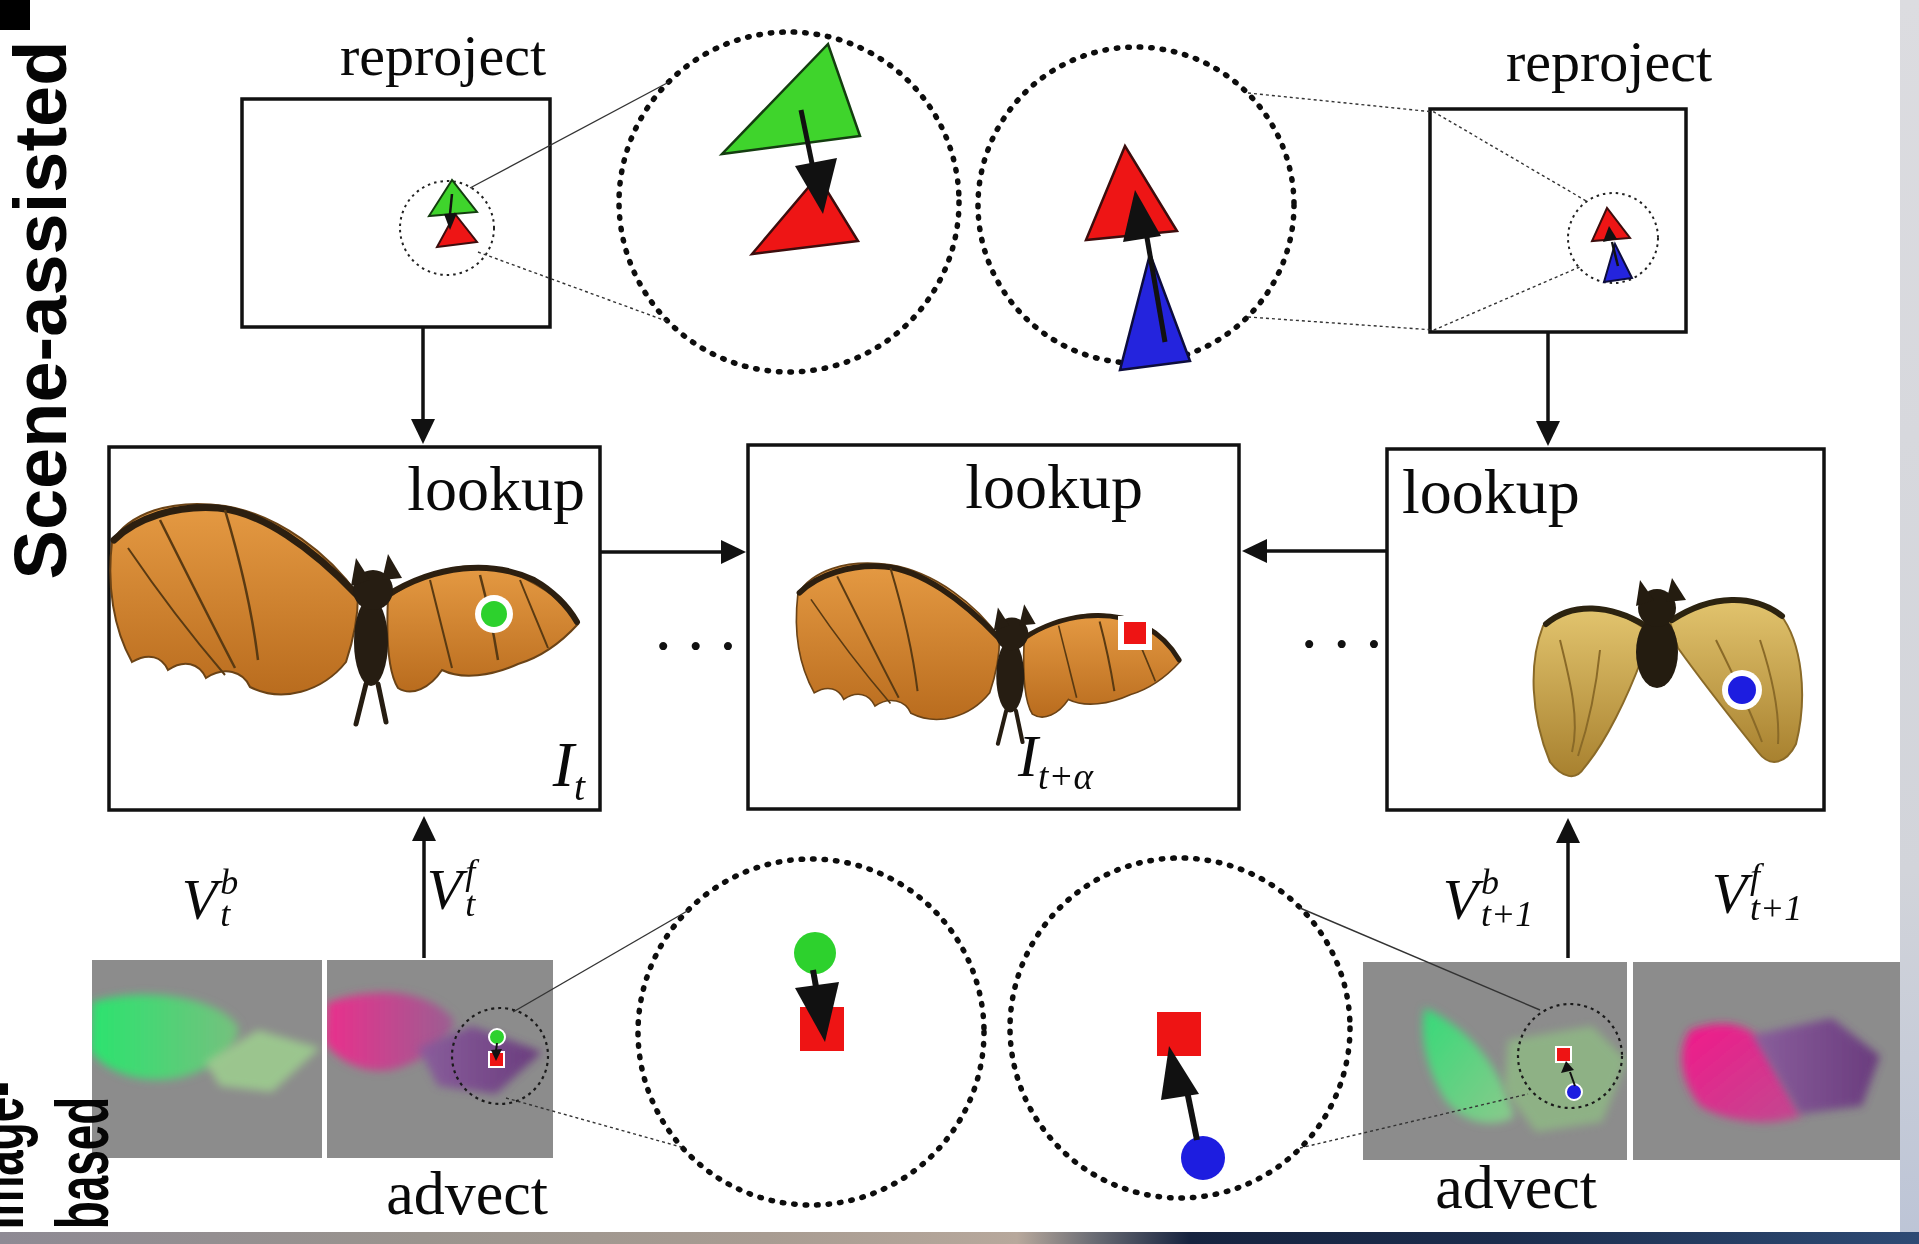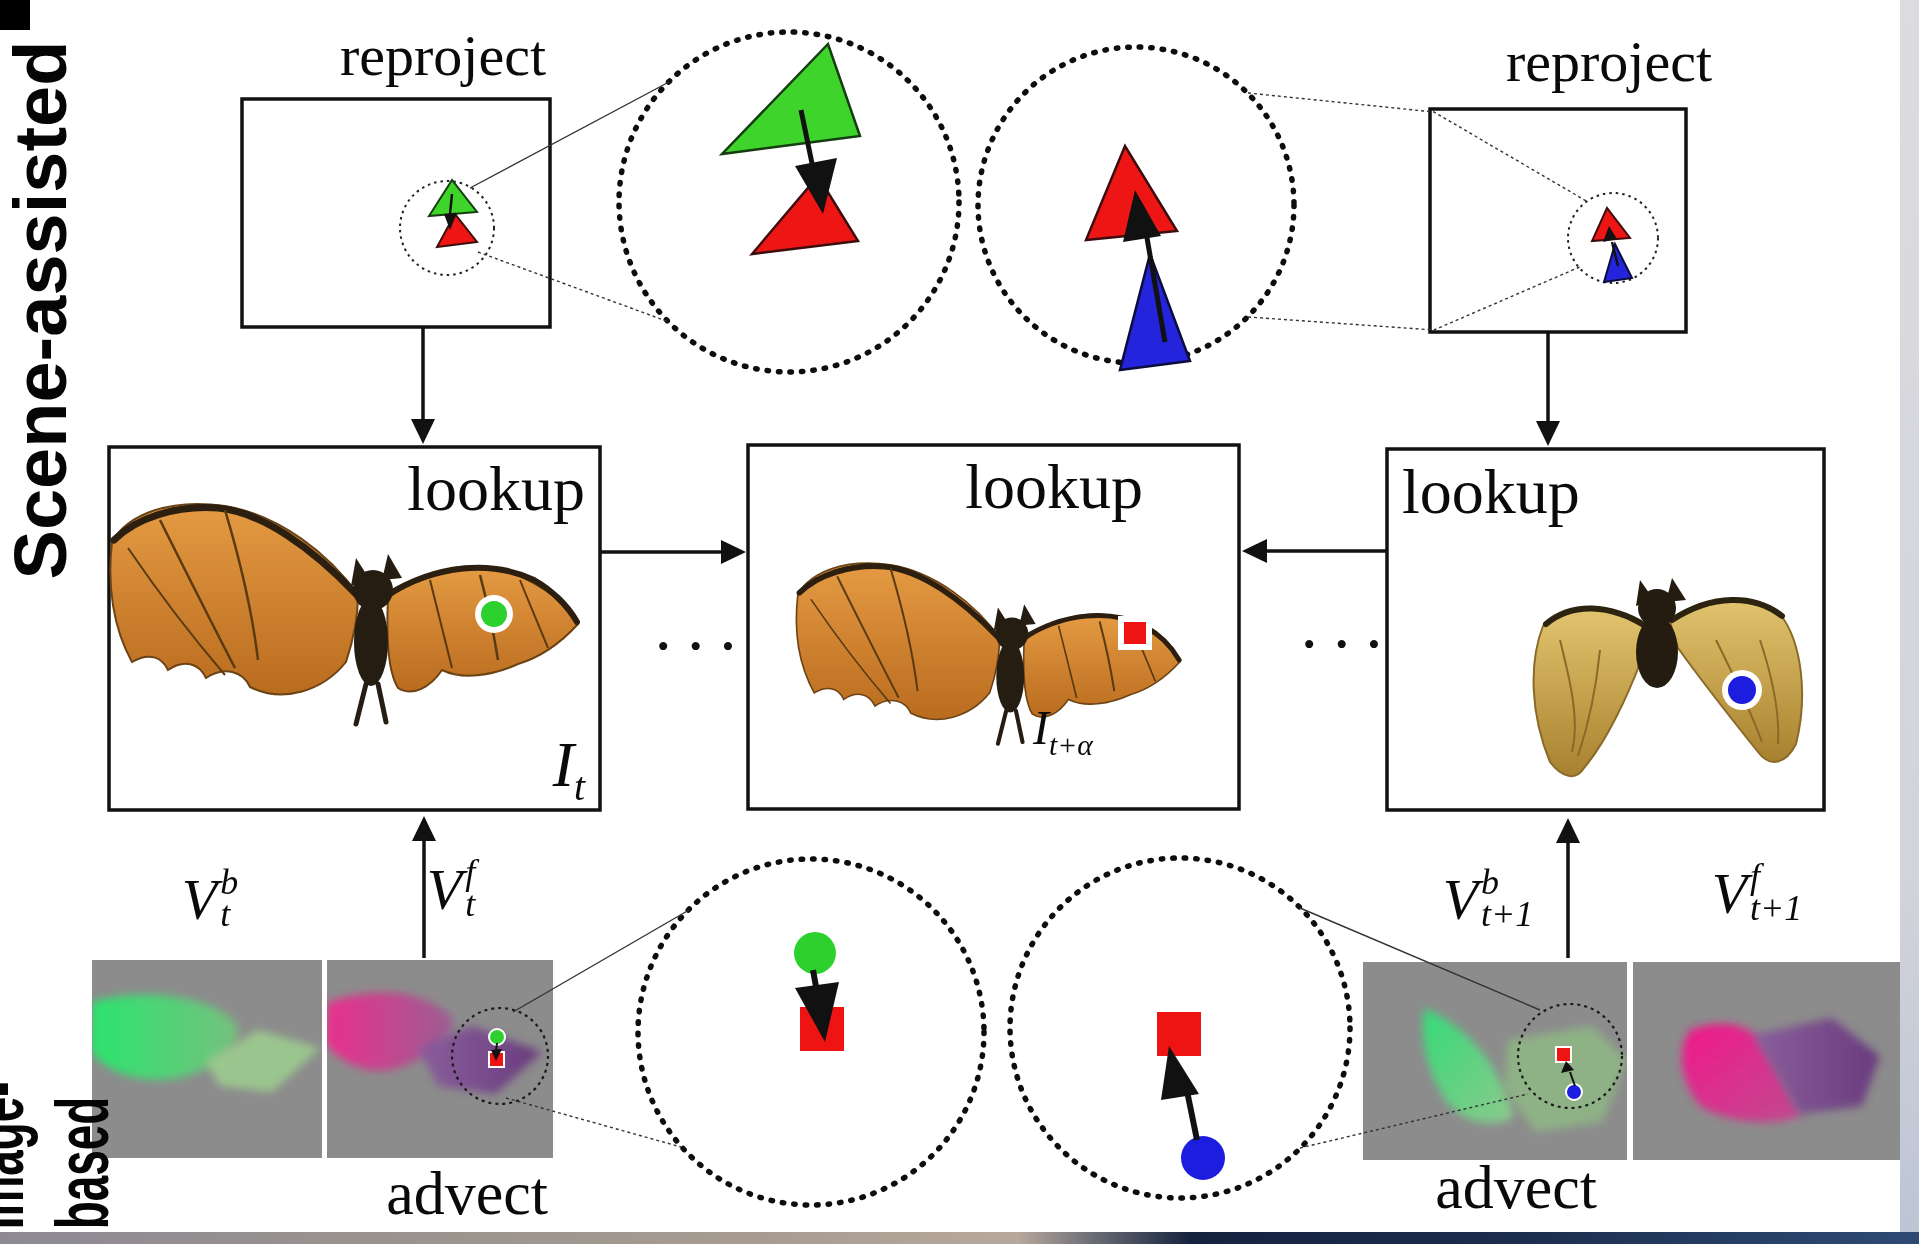--- a/index.html
+++ b/index.html
@@ -253,21 +253,21 @@
 </svg>
 
 <div class="lbl serif center" style="left:246px;top:22px;width:300px;font-size:58px;">reproject</div>
 <div class="lbl serif center" style="left:1412px;top:28px;width:300px;font-size:58px;">reproject</div>
 
 <div class="lbl serif right" style="left:365px;top:452px;width:220px;font-size:64px;">lookup</div>
 <div class="lbl serif center" style="left:843px;top:450px;width:300px;font-size:64px;">lookup</div>
 <div class="lbl serif" style="left:1402px;top:455px;width:220px;font-size:64px;">lookup</div>
 
 <div class="lbl serif math right" style="left:480px;top:728px;width:105px;font-size:64px;"><span>I</span><sub>t</sub></div>
-<div class="lbl serif math center" style="left:893px;top:700px;width:200px;font-size:48px;"><span>I</span><sub>t+α</sub></div>
+<div class="lbl serif math center" style="left:893px;top:722px;width:200px;font-size:60px;"><span>I</span><sub>t+α</sub></div>
 
 <div class="lbl center" style="left:600px;top:628px;width:140px;font-size:34px;letter-spacing:6px;color:#111;">• • •</div>
 <div class="lbl center" style="left:1246px;top:626px;width:140px;font-size:34px;letter-spacing:6px;color:#111;">• • •</div>
 
 <div class="lbl vtag serif" style="left:155px;top:866px;width:110px;font-size:58px;">
   <span>V</span>
       <span class="vstack">
         <span class="sup">b</span>
         <span>t</span>
       </span>

